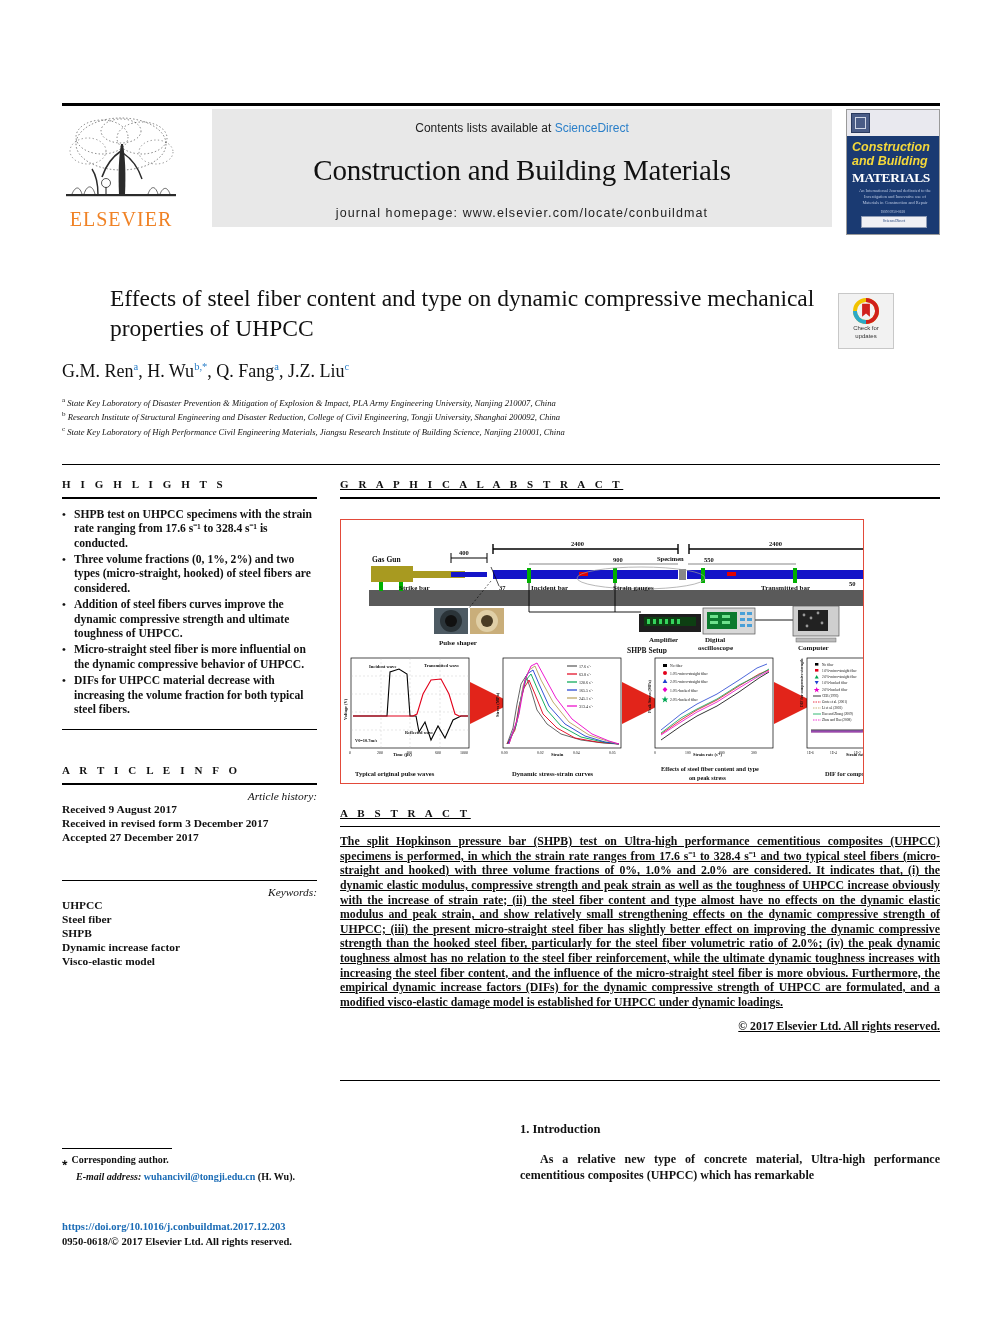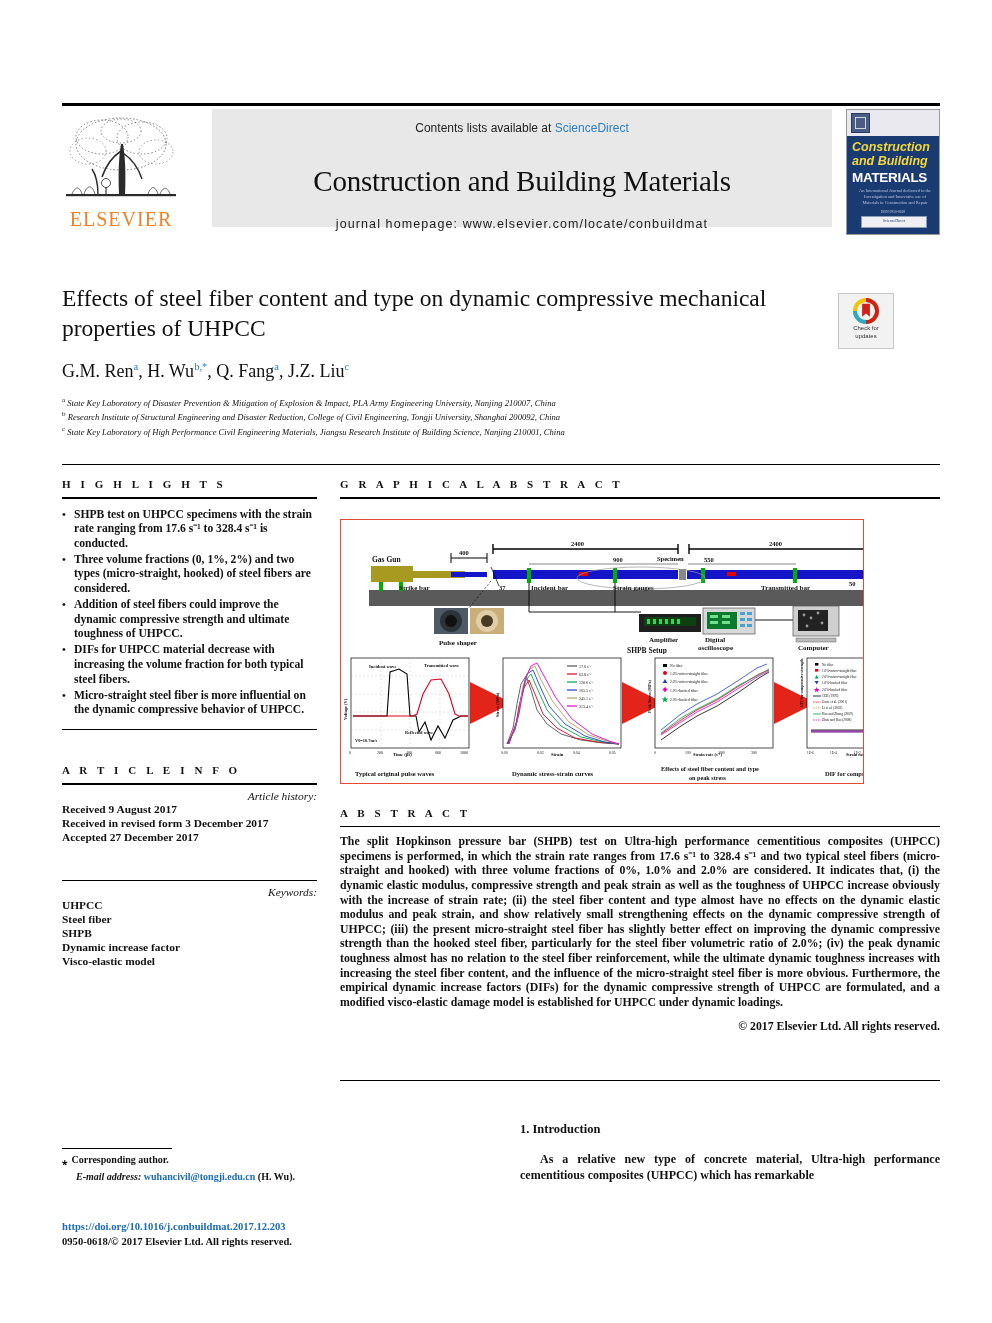--- a/index.html
+++ b/index.html
@@ -44,21 +44,21 @@
     display: flex; flex-direction: column; align-items: center;
     justify-content: flex-start;
   }
   .contents-line {
     margin-top: 12px;
     font-family: "Liberation Sans", sans-serif;
     font-size: 12px; color: #222;
   }
   .contents-line .sd { color: #2a7fc9; }
   .journal-title {
-    margin-top: 30px;
+    margin-top: 19px;
     font-family: "Liberation Serif", serif;
     font-size: 29px; color: #111; letter-spacing: -0.2px;
   }
   .homepage-line {
     margin-top: 19px;
     font-family: "Liberation Sans", sans-serif;
     font-size: 12.5px; color: #222; letter-spacing: 1.1px;
   }
 
   .cover-thumb {
@@ -71,21 +71,21 @@
   .cover-top-band { position:absolute; left:0; top:0; width:100%; height:26px; background:#e9e9ef; }
   .cover-sq { position:absolute; left:4px; top:3px; width:19px; height:20px; background:#4a5c86; border:1px solid #2a3a5e;}
   .cover-sq::after{content:"";position:absolute;left:3px;top:3px;right:3px;bottom:3px;border:1px solid #cfd6e6;}
   .cover-t1 {
     position:absolute; left:5px; top:30px; width:86px;
     font-family:"Liberation Sans", sans-serif; font-weight:bold; font-style:italic;
     font-size:12.5px; color:#f4d83a; line-height:14px;
   }
   .cover-t2 {
     position:absolute; left:5px; top:60px; width:84px;
-    font-family:Liberation Sans, sans-serif; font-weight:bold;
+    font-family:Liberation Serif, serif; font-weight:bold;
     font-size:13.5px; color:#ffffff; letter-spacing:-0.3px;
   }
   .cover-sub {
     position:absolute; left:10px; top:78px; width:76px;
     font-family:"Liberation Serif", serif; font-size:4.4px; color:#b9c6e0;
     text-align:center; line-height:6px;
   }
   .cover-foot {
     position:absolute; left:14px; bottom:6px; width:66px; height:12px;
     background:#f0f0f4; border:1px solid #8e9bb5;
@@ -96,21 +96,21 @@
   }
   .cover-issn{
     position:absolute; left:0; right:0; bottom:20px; text-align:center;
     font-family:"Liberation Serif", serif; font-size:3.6px; color:#c3cee4;
   }
 
   
   .titleblock { position: absolute; left: 62px; top: 283px; width: 760px; }
   .paper-title {
     font-family: "Liberation Serif", serif;
-    font-size: 23.5px; line-height: 30px; color: #111; font-weight: normal;
+    font-size: 23.5px; line-height: 30px; color: #111; font-weight: normal; margin-left: 48px;
   }
   .authors {
     margin-top: 18px;
     font-family: "Liberation Serif", serif;
     font-size: 18px; color: #111;
   }
   .authors sup { font-size: 10.5px; color: #2a7fc9; vertical-align: super; }
   .affils { margin-top: 13px; }
   .affil {
     font-family: "Liberation Serif", serif;
@@ -128,21 +128,21 @@
   .cm-text {
     margin-top: 1px; text-align: center;
     font-family: "Liberation Sans", sans-serif;
     font-size: 6px; line-height: 7.5px; color: #333;
   }
 
   .title-rule { position: absolute; left: 62px; top: 464px; width: 878px; height: 1px; background: #000; }
 
   
   .col-left { position: absolute; left: 62px; top: 478px; width: 255px; }
-  .col-right { position: absolute; left: 340px; top: 478px; width: 600px; }
+  .col-right { position: absolute; left: 340px; top: 478px; width: 600px; text-decoration: underline; }
 
   .sect-head {
     font-family: "Liberation Serif", serif;
     font-size: 11px; font-weight: bold; letter-spacing: 3.6px;
     color: #111; text-transform: uppercase;
   }
   .sect-rule { width: 100%; height: 1.6px; background: #000; margin-top: 7px; }
 
   ul.highlights { list-style: none; margin-top: 9px; }
   ul.highlights li {
@@ -314,23 +314,23 @@
 
   <div class="title-rule"></div>
 
   <div class="col-left">
 
     <div class="sect-head">H I G H L I G H T S</div>
     <div class="sect-rule"></div>
     <ul class="highlights">
       <li>SHPB test on UHPCC specimens with the strain rate ranging from 17.6 s⁻¹ to 328.4 s⁻¹ is conducted.</li>
       <li>Three volume fractions (0, 1%, 2%) and two types (micro-straight, hooked) of steel fibers are considered.</li>
-      <li>Addition of steel fibers could improve the dynamic compressive strength and ultimate toughness of UHPCC.</li>
+      <li>Addition of steel fibers curves improve the dynamic compressive strength and ultimate toughness of UHPCC.</li>
+      <li>Micro-straight steel fiber is more influential on the dynamic compressive behavior of UHPCC.</li>
       <li>DIFs for UHPCC material decrease with increasing the volume fraction for both typical steel fibers.</li>
-      <li>Micro-straight steel fiber is more influential on the dynamic compressive behavior of UHPCC.</li>
     </ul>
     <div class="hl-rule-bottom"></div>
 
     <div class="ai-block">
       <div class="sect-head">A R T I C L E   I N F O</div>
       <div class="ai-rule"></div>
       <div class="ai-label">Article history:</div>
       <div class="ai-line">Received 9 August 2017</div>
       <div class="ai-line">Received in revised form 3 December 2017</div>
       <div class="ai-line">Accepted 27 December 2017</div>

